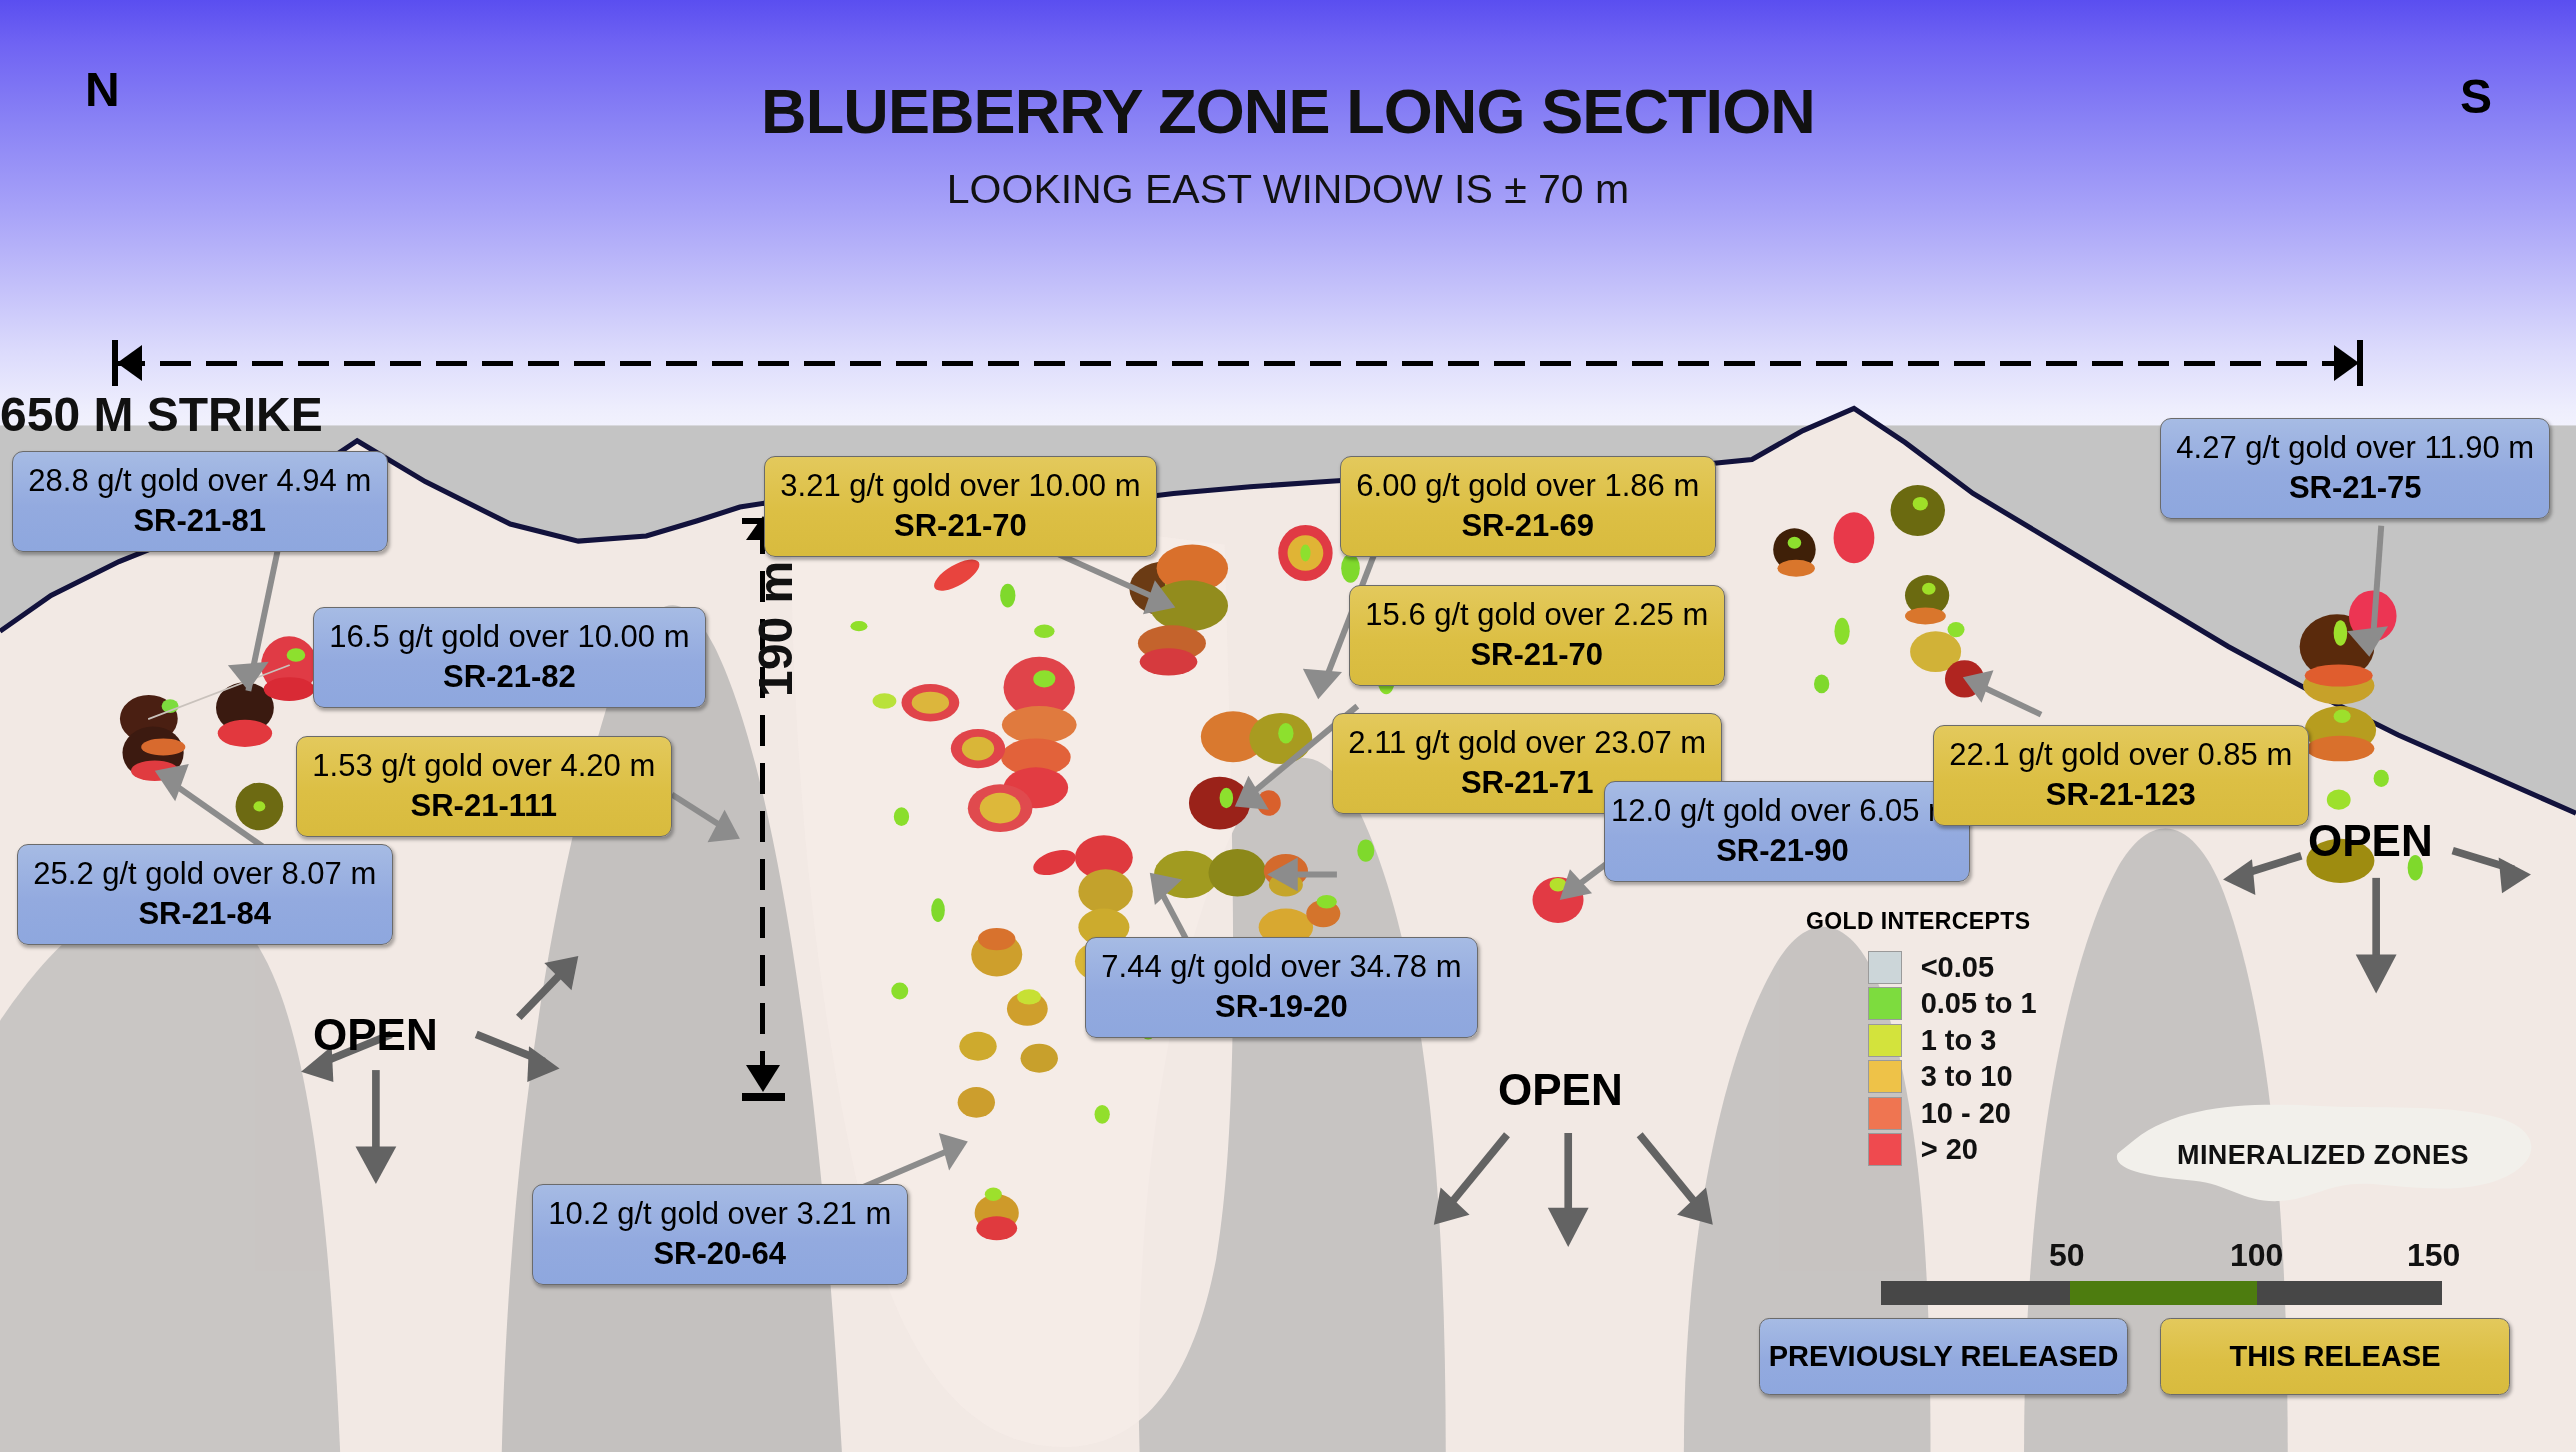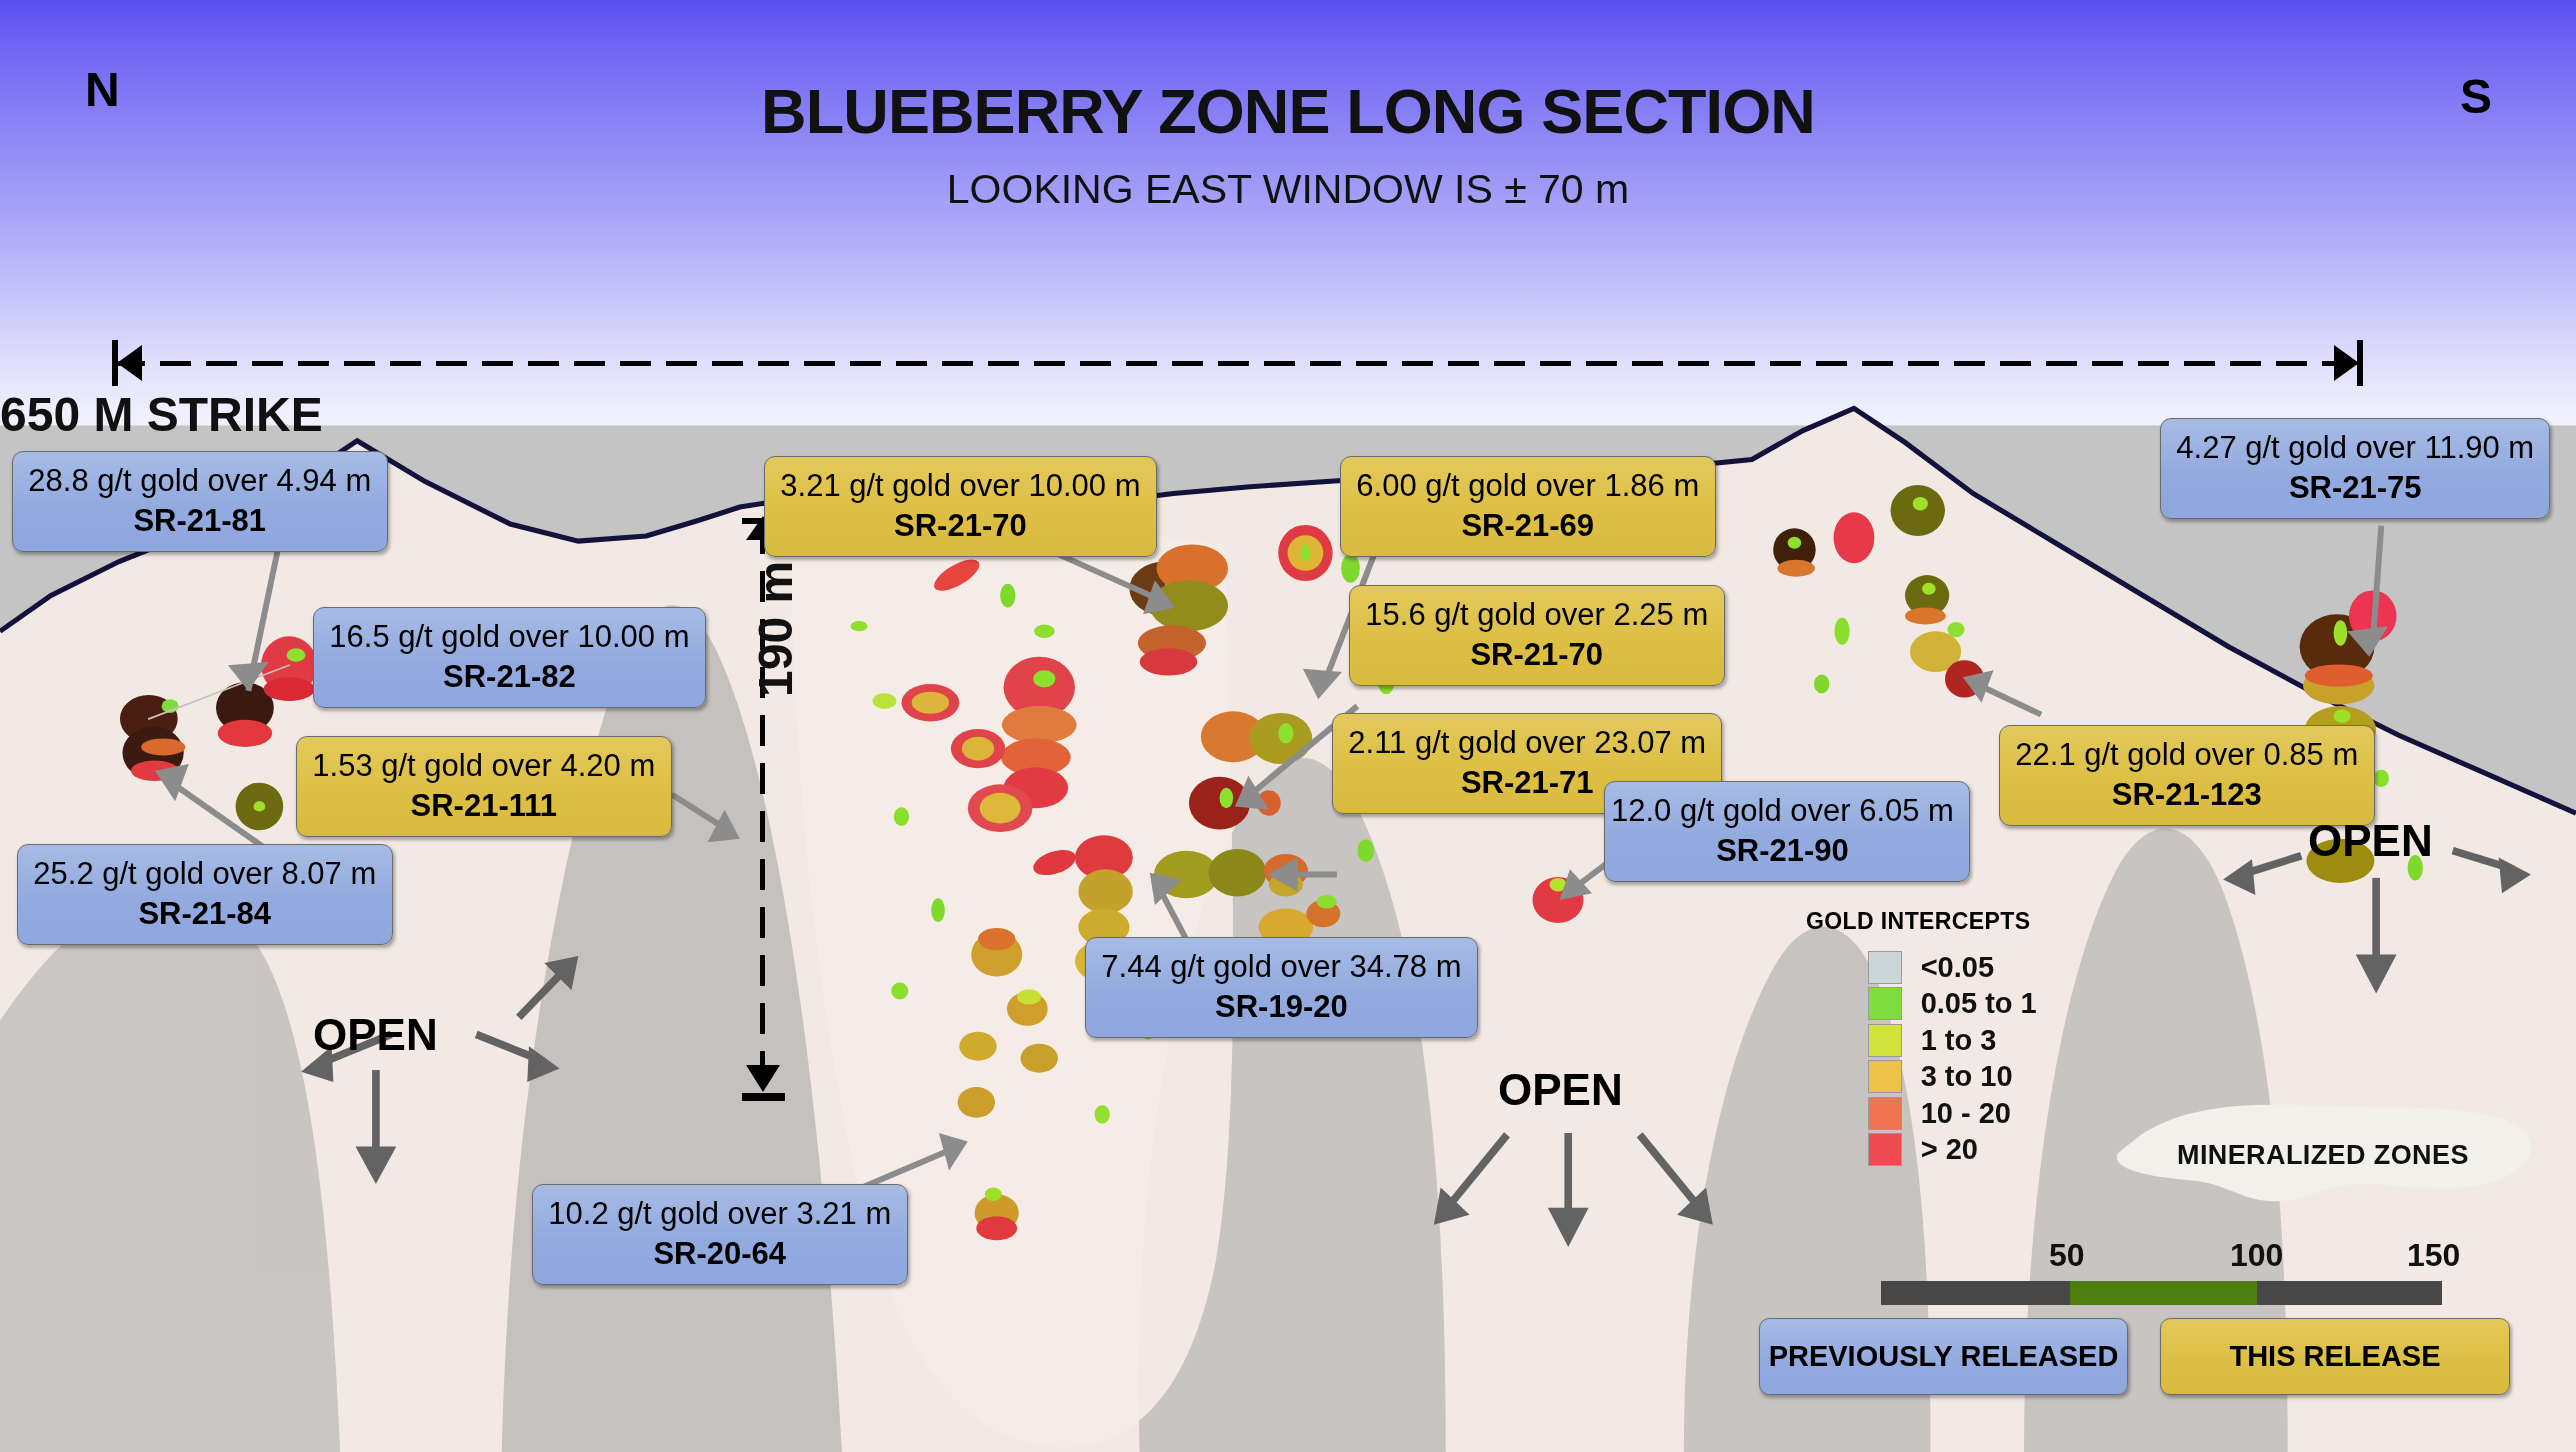--- a/index.html
+++ b/index.html
@@ -463,21 +463,21 @@
   <div class="callout prev" style="left:532px;  top:1184px;">
     <span class="cl1">10.2 g/t gold over 3.21 m</span>
     <span class="cl2">SR-20-64</span>
   </div>
 
   <div class="callout prev" style="left:2160px; top:418px;">
     <span class="cl1">4.27 g/t gold over 11.90 m</span>
     <span class="cl2">SR-21-75</span>
   </div>
 
-  <div class="callout this" style="left:1999px; top:725px;">
+  <div class="callout this" style="left:1933px; top:725px;">
     <span class="cl1">22.1 g/t gold over 0.85 m</span>
     <span class="cl2">SR-21-123</span>
   </div>
 
   <div class="open-label" style="left:313px;  top:1010px;">OPEN</div>
   <div class="open-label" style="left:1498px; top:1065px;">OPEN</div>
   <div class="open-label" style="left:2308px; top:816px;">OPEN</div>
 
   <div id="legend-title">GOLD INTERCEPTS</div>
   <div id="legend-list">

